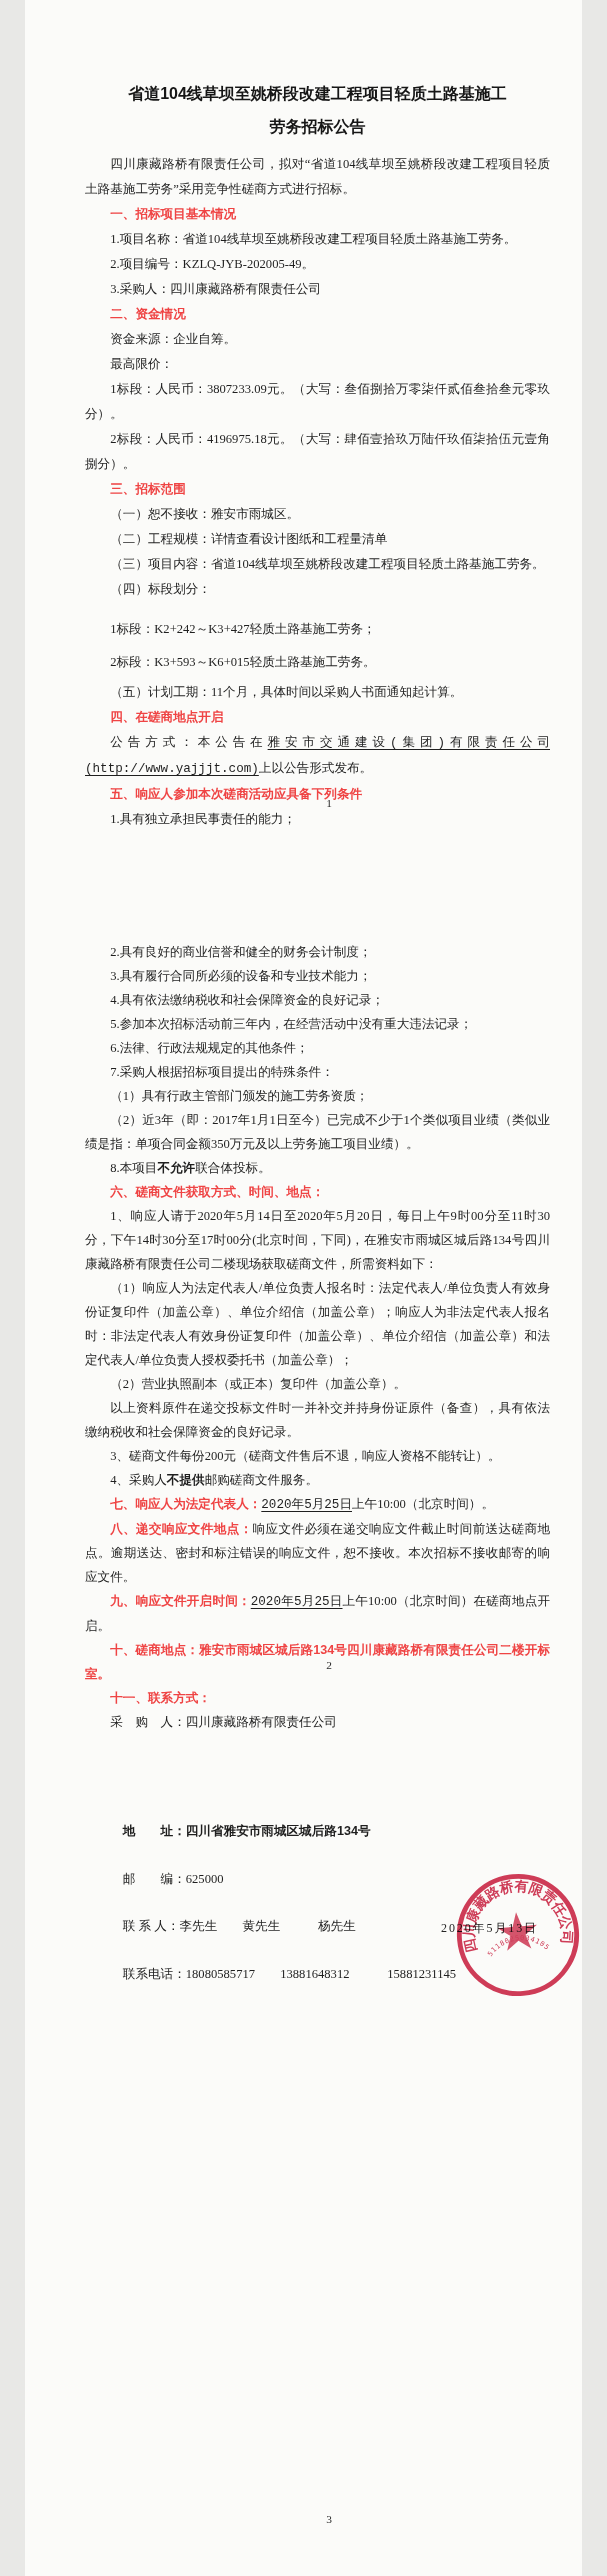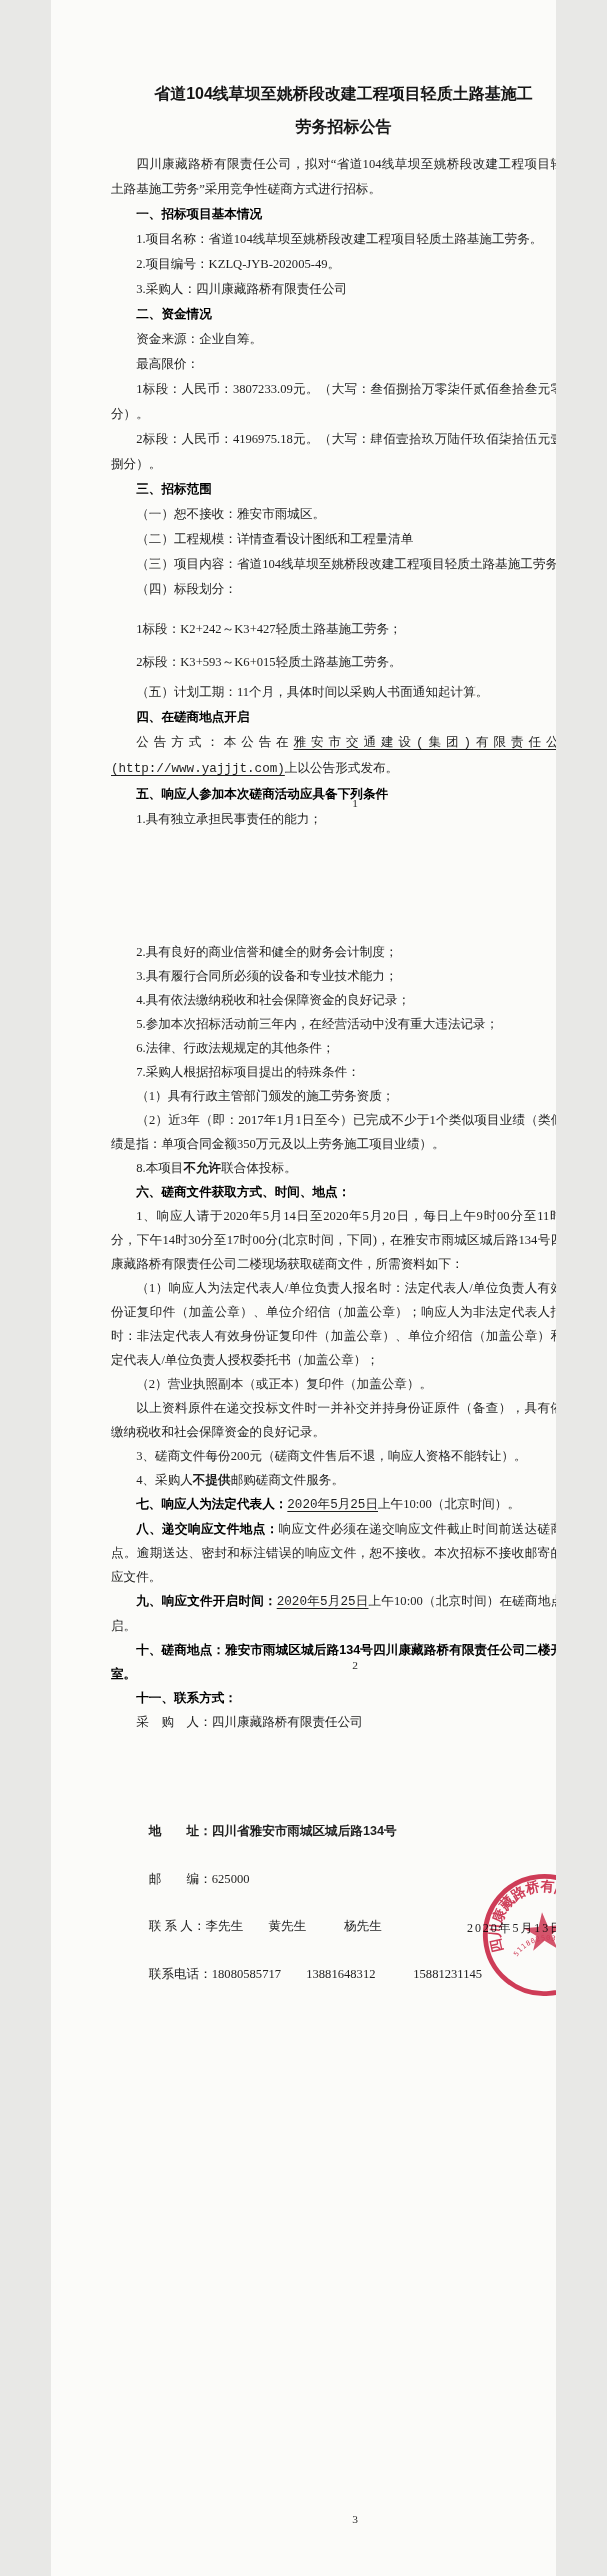--- a/index.html
+++ b/index.html
@@ -1,36 +1,36 @@
 <!DOCTYPE html>
 <html style="font-size:12px"><head>
 <meta charset="utf-8">
 <style>
   html,body{margin:0;padding:0;background:#e8e8e6;}
   .canvas{
-    position:relative;width:505px;height:2576px;margin:0 auto;
+    position:relative;width:557px;height:2576px;margin:0 auto;
     background:#fbfbf9;overflow:hidden;
     font-family:"Liberation Serif","DejaVu Serif",serif;
     color:#1f1f1f;
   }
   .page{position:absolute;left:60px;width:465px;}
   .p1{top:77px;}
   .p2{top:940px;}
   .p3{top:1796px;}
   .title{
     font-family:"Liberation Sans","DejaVu Sans",sans-serif;
     font-weight:bold;font-size:16px;line-height:33px;text-align:center;
     color:#161616;
   }
   .title-gap{margin-bottom:9px;}
   p{margin:0;font-size:12.6px;line-height:25px;text-indent:2em;text-align:justify;}
   .p2 p{line-height:24px;}
   .head{
     font-family:"Liberation Sans","DejaVu Sans",sans-serif;
-    font-weight:bold;color:#000000;
+    font-weight:bold;color:#ef4444;
   }
   .b{font-family:"Liberation Sans","DejaVu Sans",sans-serif;font-weight:bold;}
   .u{text-decoration:underline;text-underline-offset:3px;font-family:Liberation Mono, monospace;}
   .mt5{margin-top:15px;}
   .mt6{margin-top:4.6px;}
   .mt11{margin-top:8.4px;}
   .p3 p{text-indent:3em;line-height:24.6px;white-space:pre-wrap;margin-top:23px;}
   .addr-line{font-family:"Liberation Sans","DejaVu Sans",sans-serif;font-weight:bold;}
   .pagenum{
     position:absolute;left:0;width:608px;text-align:center;

